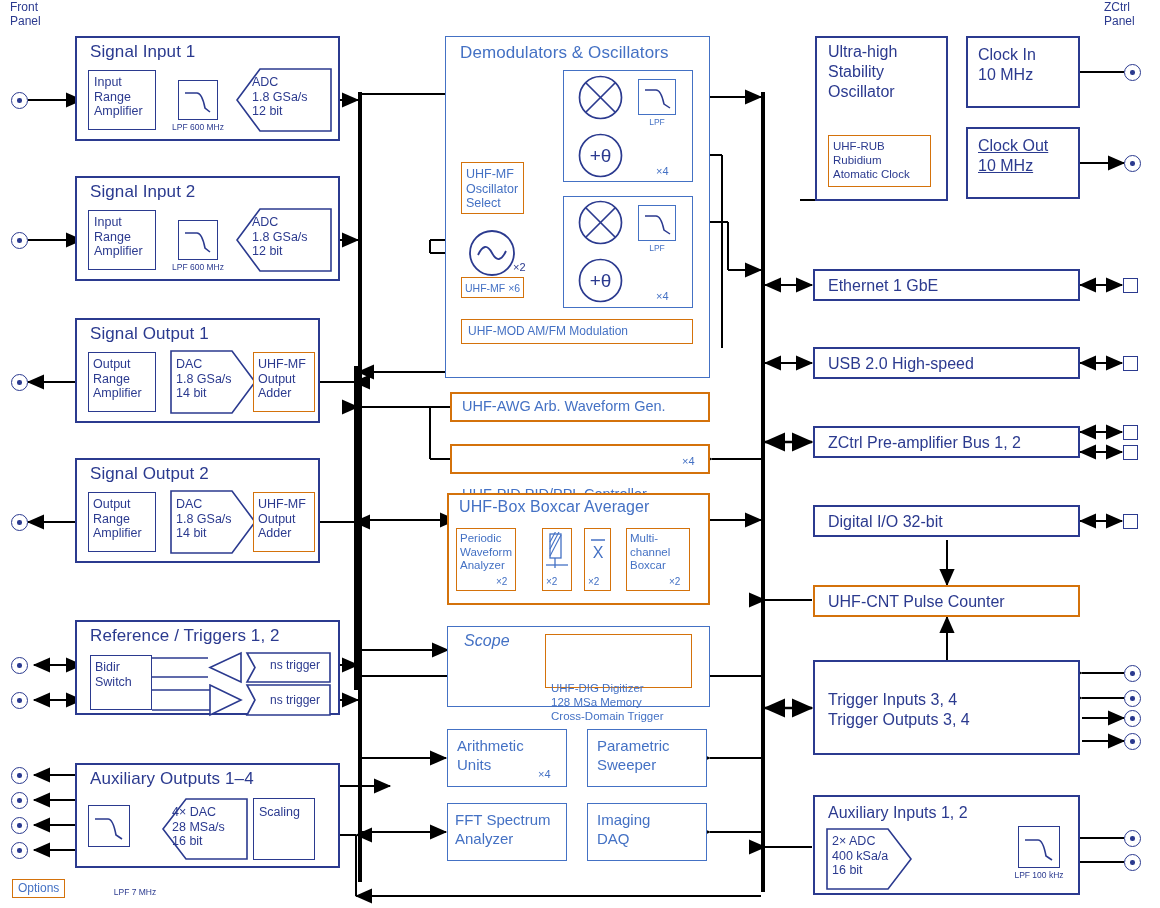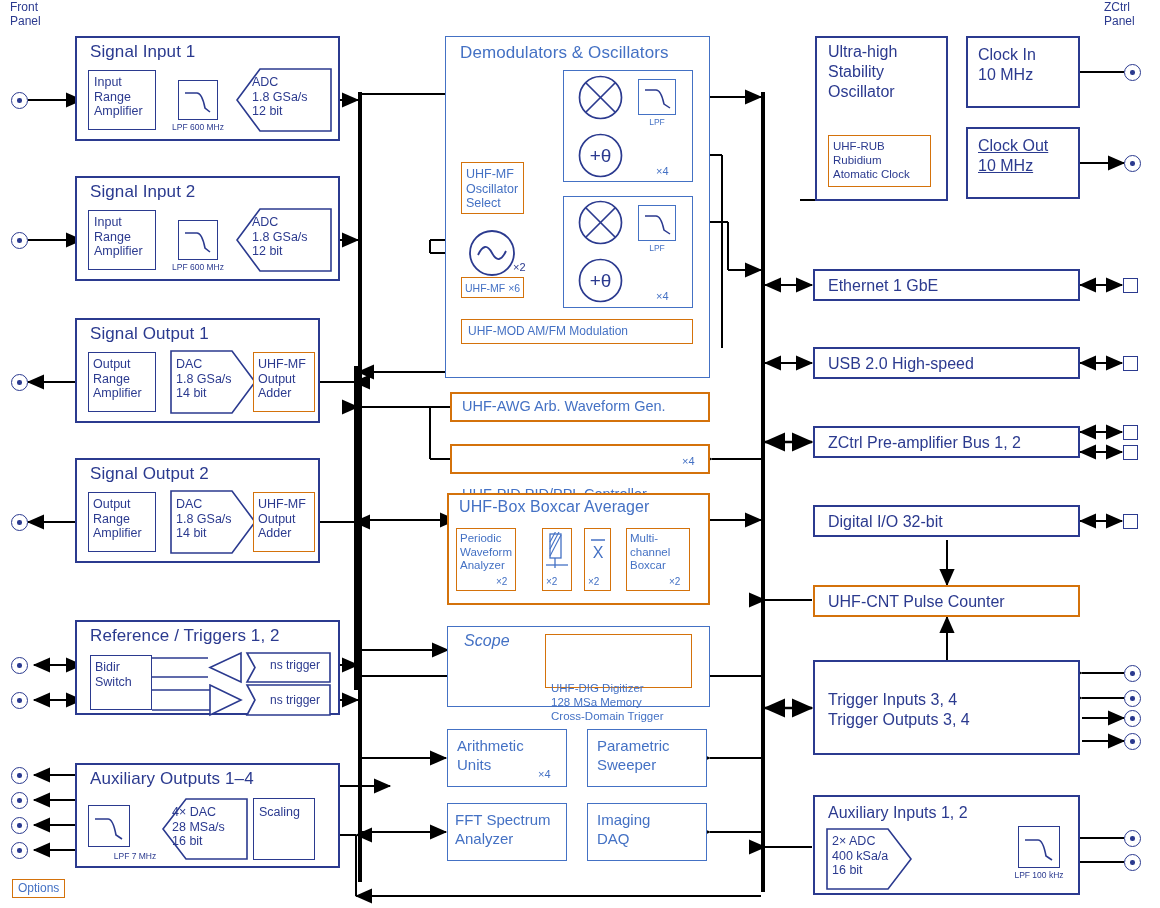--- a/index.html
+++ b/index.html
@@ -352,21 +352,21 @@
   <div class="lbl" style="left:270px;top:693px;width:70px;font-size:12px;">ns trigger</div>
   <div class="bnc" style="left:11px;top:657px;"></div>
   <div class="bnc" style="left:11px;top:692px;"></div>
 
   <div class="gbox" style="left:75px;top:763px;width:265px;height:105px;"></div>
   <div class="title" style="left:90px;top:769px;">Auxiliary Outputs 1–4</div>
   <div class="sub" style="left:88px;top:805px;width:42px;height:42px;"></div>
   <svg class="glyph" style="left:93px;top:814px;width:33px;height:26px;" viewBox="0 0 33 26">
       <path d="M2,5 L15,5 Q20,5 23,21 L29,25" stroke="#2b3a8f" stroke-width="1.6" fill="none"></path>
     </svg>
-  <div class="lbl tiny c" style="left:77px;top:851px;width:64px;padding-left:26px;">LPF 7 MHz</div>
+  <div class="lbl tiny c" style="left:77px;top:887px;width:64px;padding-left:26px;">LPF 7 MHz</div>
   <svg class="glyph" style="left:162px;top:798px;width:86px;height:62px;" viewBox="0 0 86 62">
     <path d="M1,31 L24,1 L85,1 L85,61 L24,61 Z" stroke="#2b3a8f" stroke-width="1.6" fill="#fff"></path>
   </svg>
   <div class="lbl r" style="left:172px;top:805px;width:68px;">4× DAC
 28 MSa/s
 16 bit</div>
   <div class="sub" style="left:253px;top:798px;width:62px;height:62px;"></div>
   <div class="lbl" style="left:259px;top:805px;width:58px;">Scaling</div>
   <div class="bnc" style="left:11px;top:767px;"></div>
   <div class="bnc" style="left:11px;top:792px;"></div>

